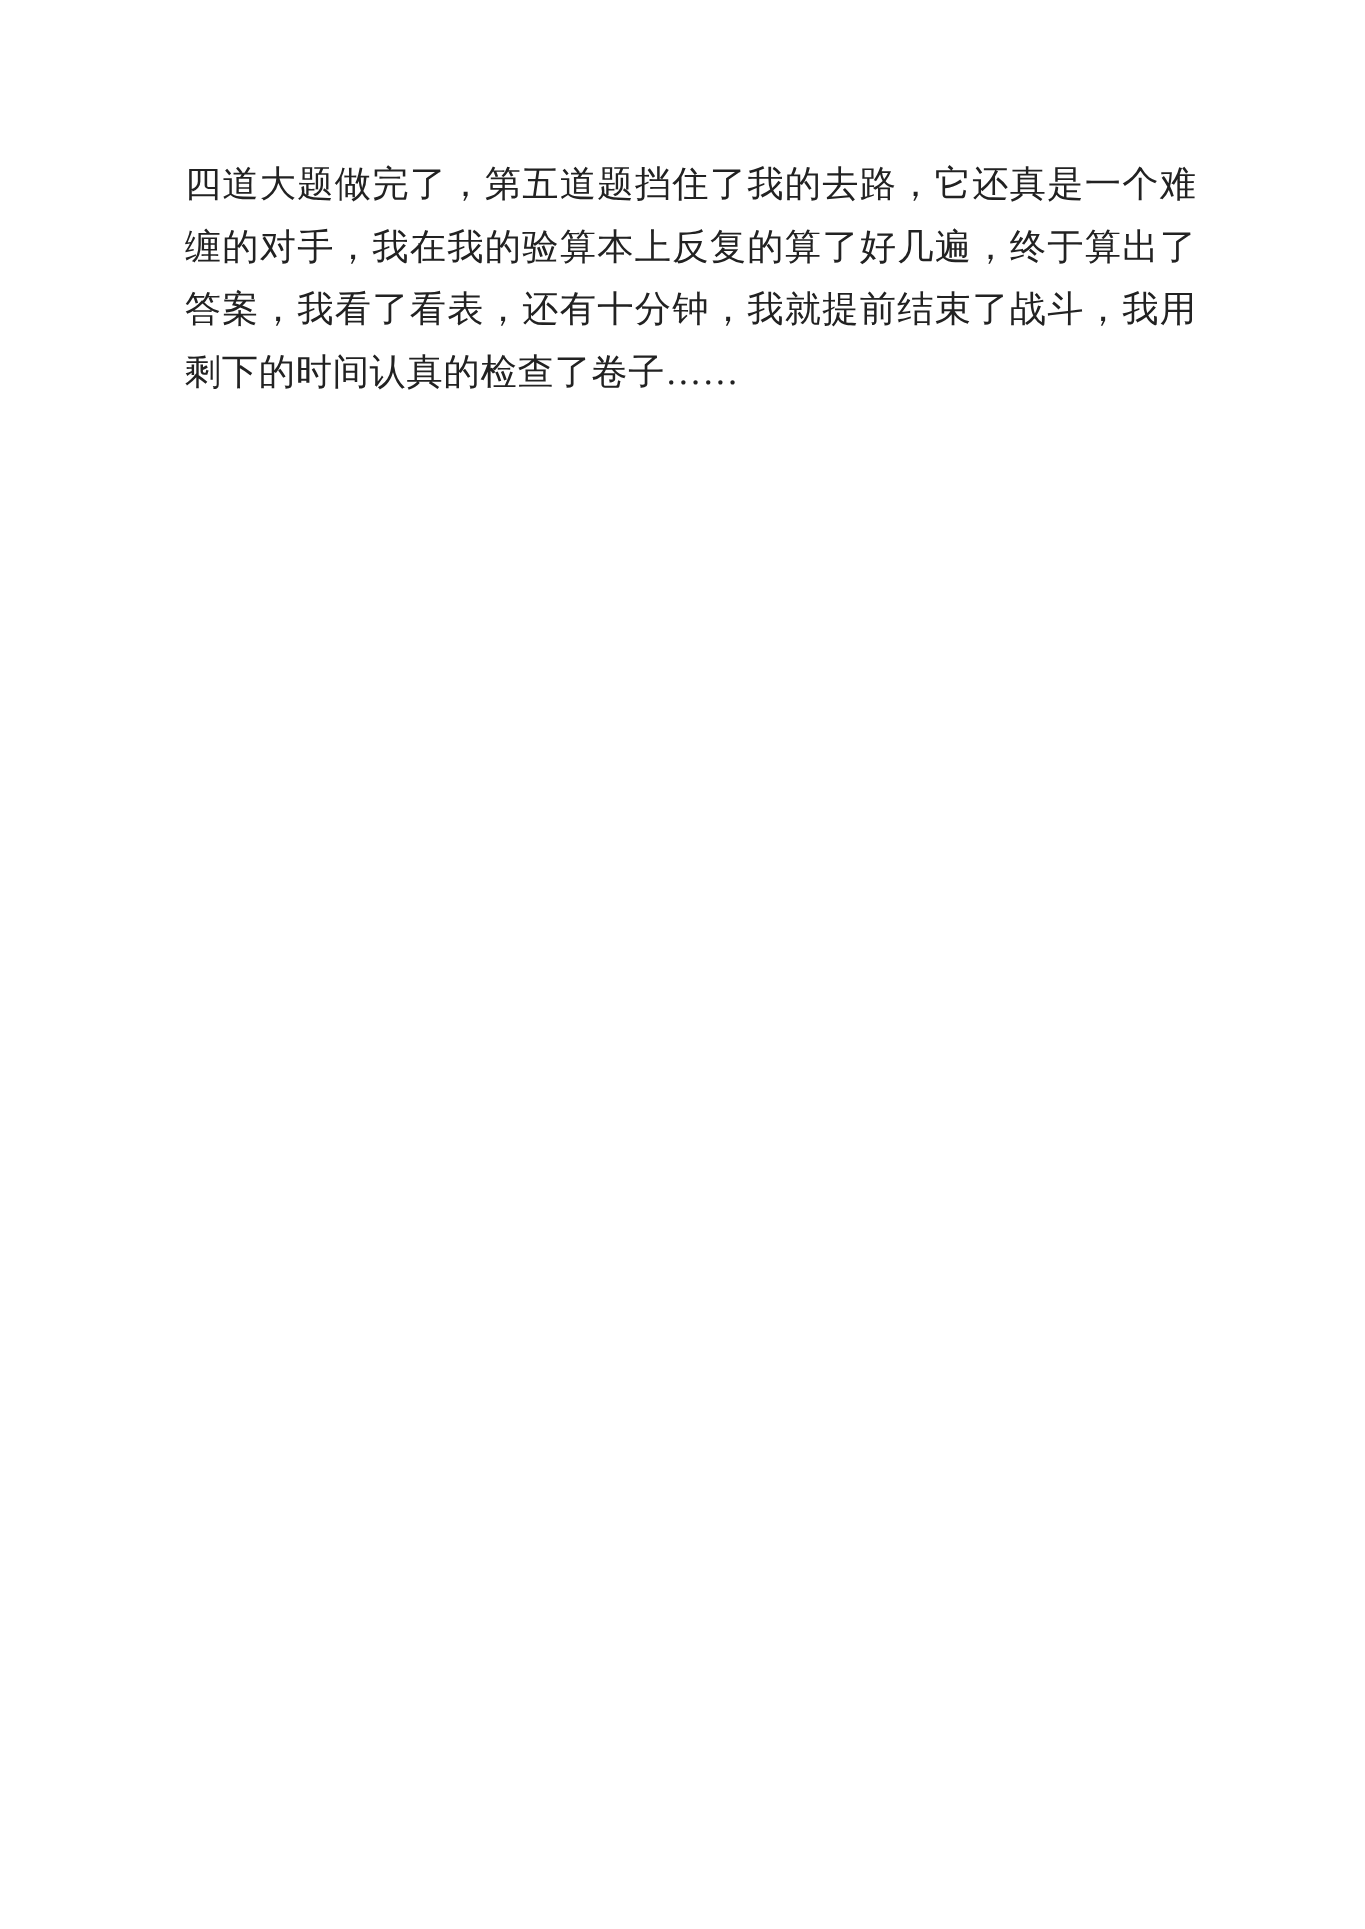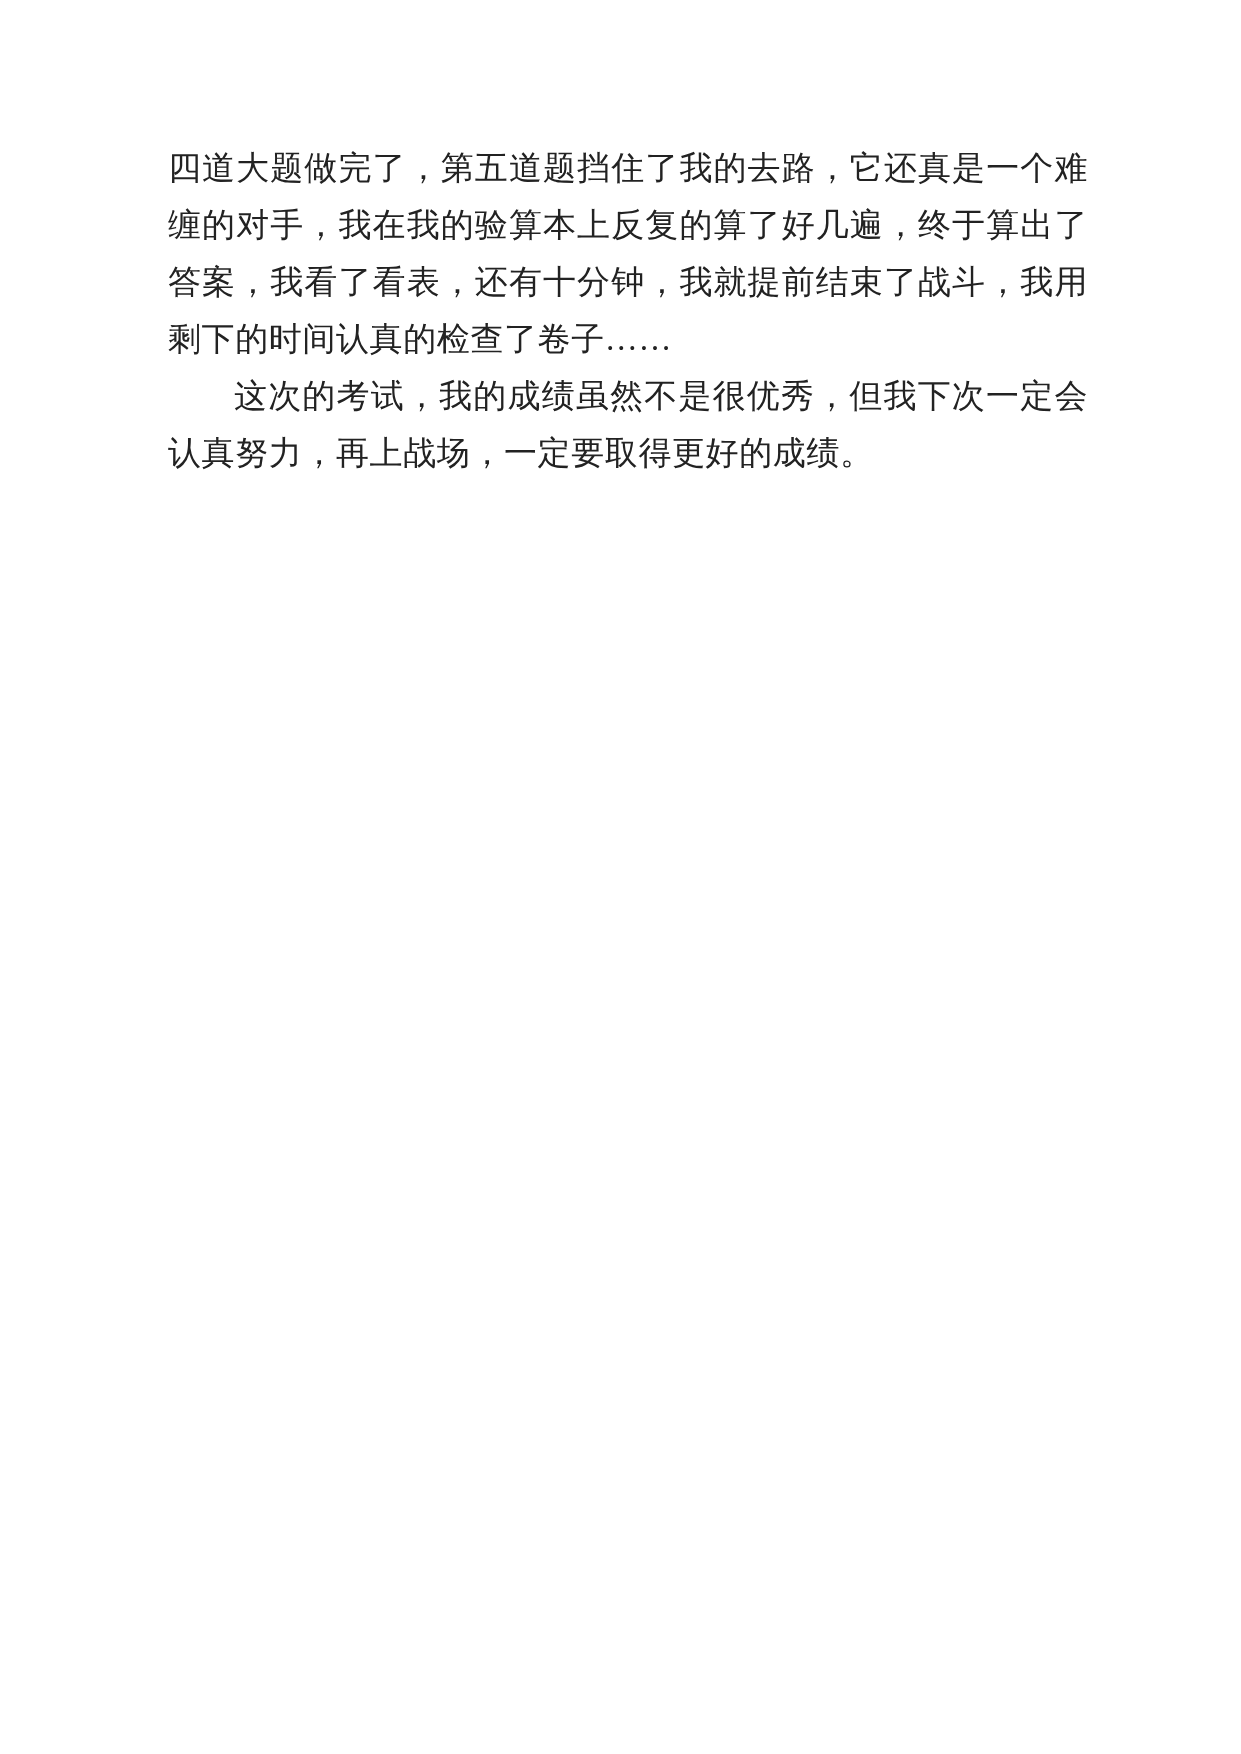--- a/index.html
+++ b/index.html
@@ -40,15 +40,14 @@
   .indent {
     text-indent: 66px;
   }
 </style>
 </head>
 <body>
 
 <div class="page">
   <div class="doc-body">
     <p class="para">四道大题做完了，第五道题挡住了我的去路，它还真是一个难缠的对手，我在我的验算本上反复的算了好几遍，终于算出了答案，我看了看表，还有十分钟，我就提前结束了战斗，我用剩下的时间认真的检查了卷子……</p>
-    <p class="para indent">这次的考试，我的成绩虽然不是很优秀，但我下次一定会认真努力，再上战场，一定要取得更好的成绩。</p>
   </div>
 </div>
 
 </body></html>

